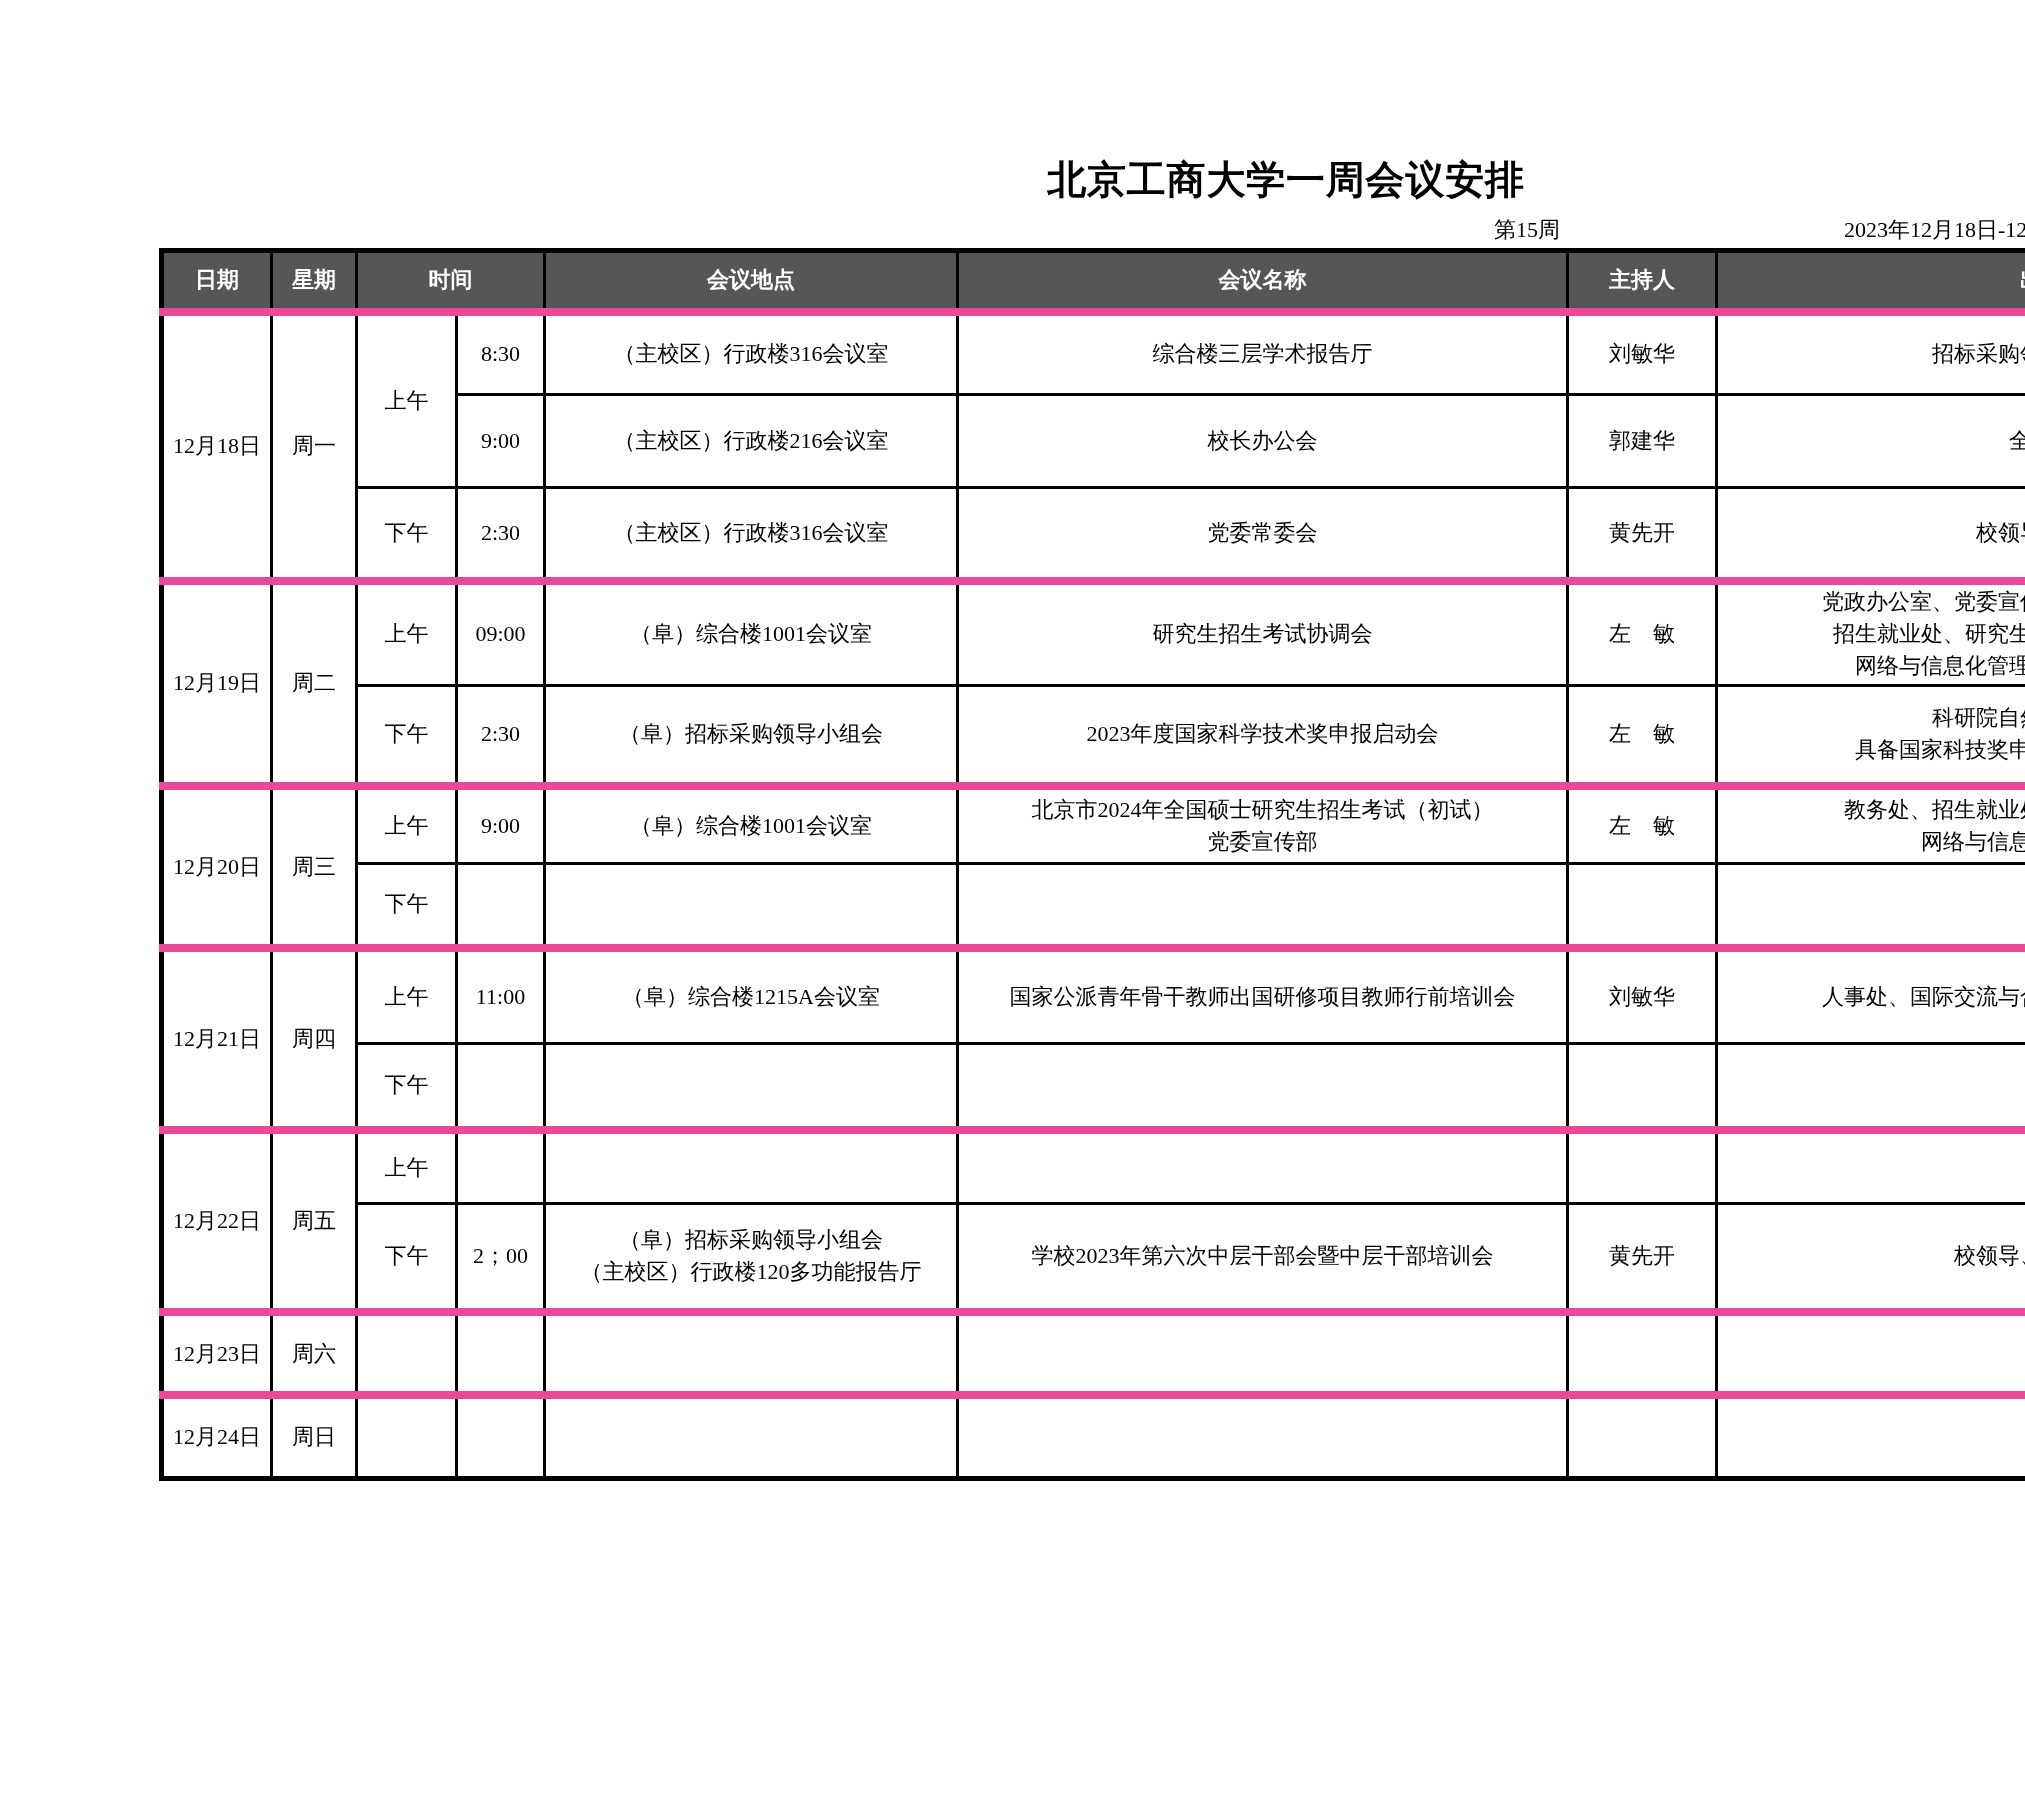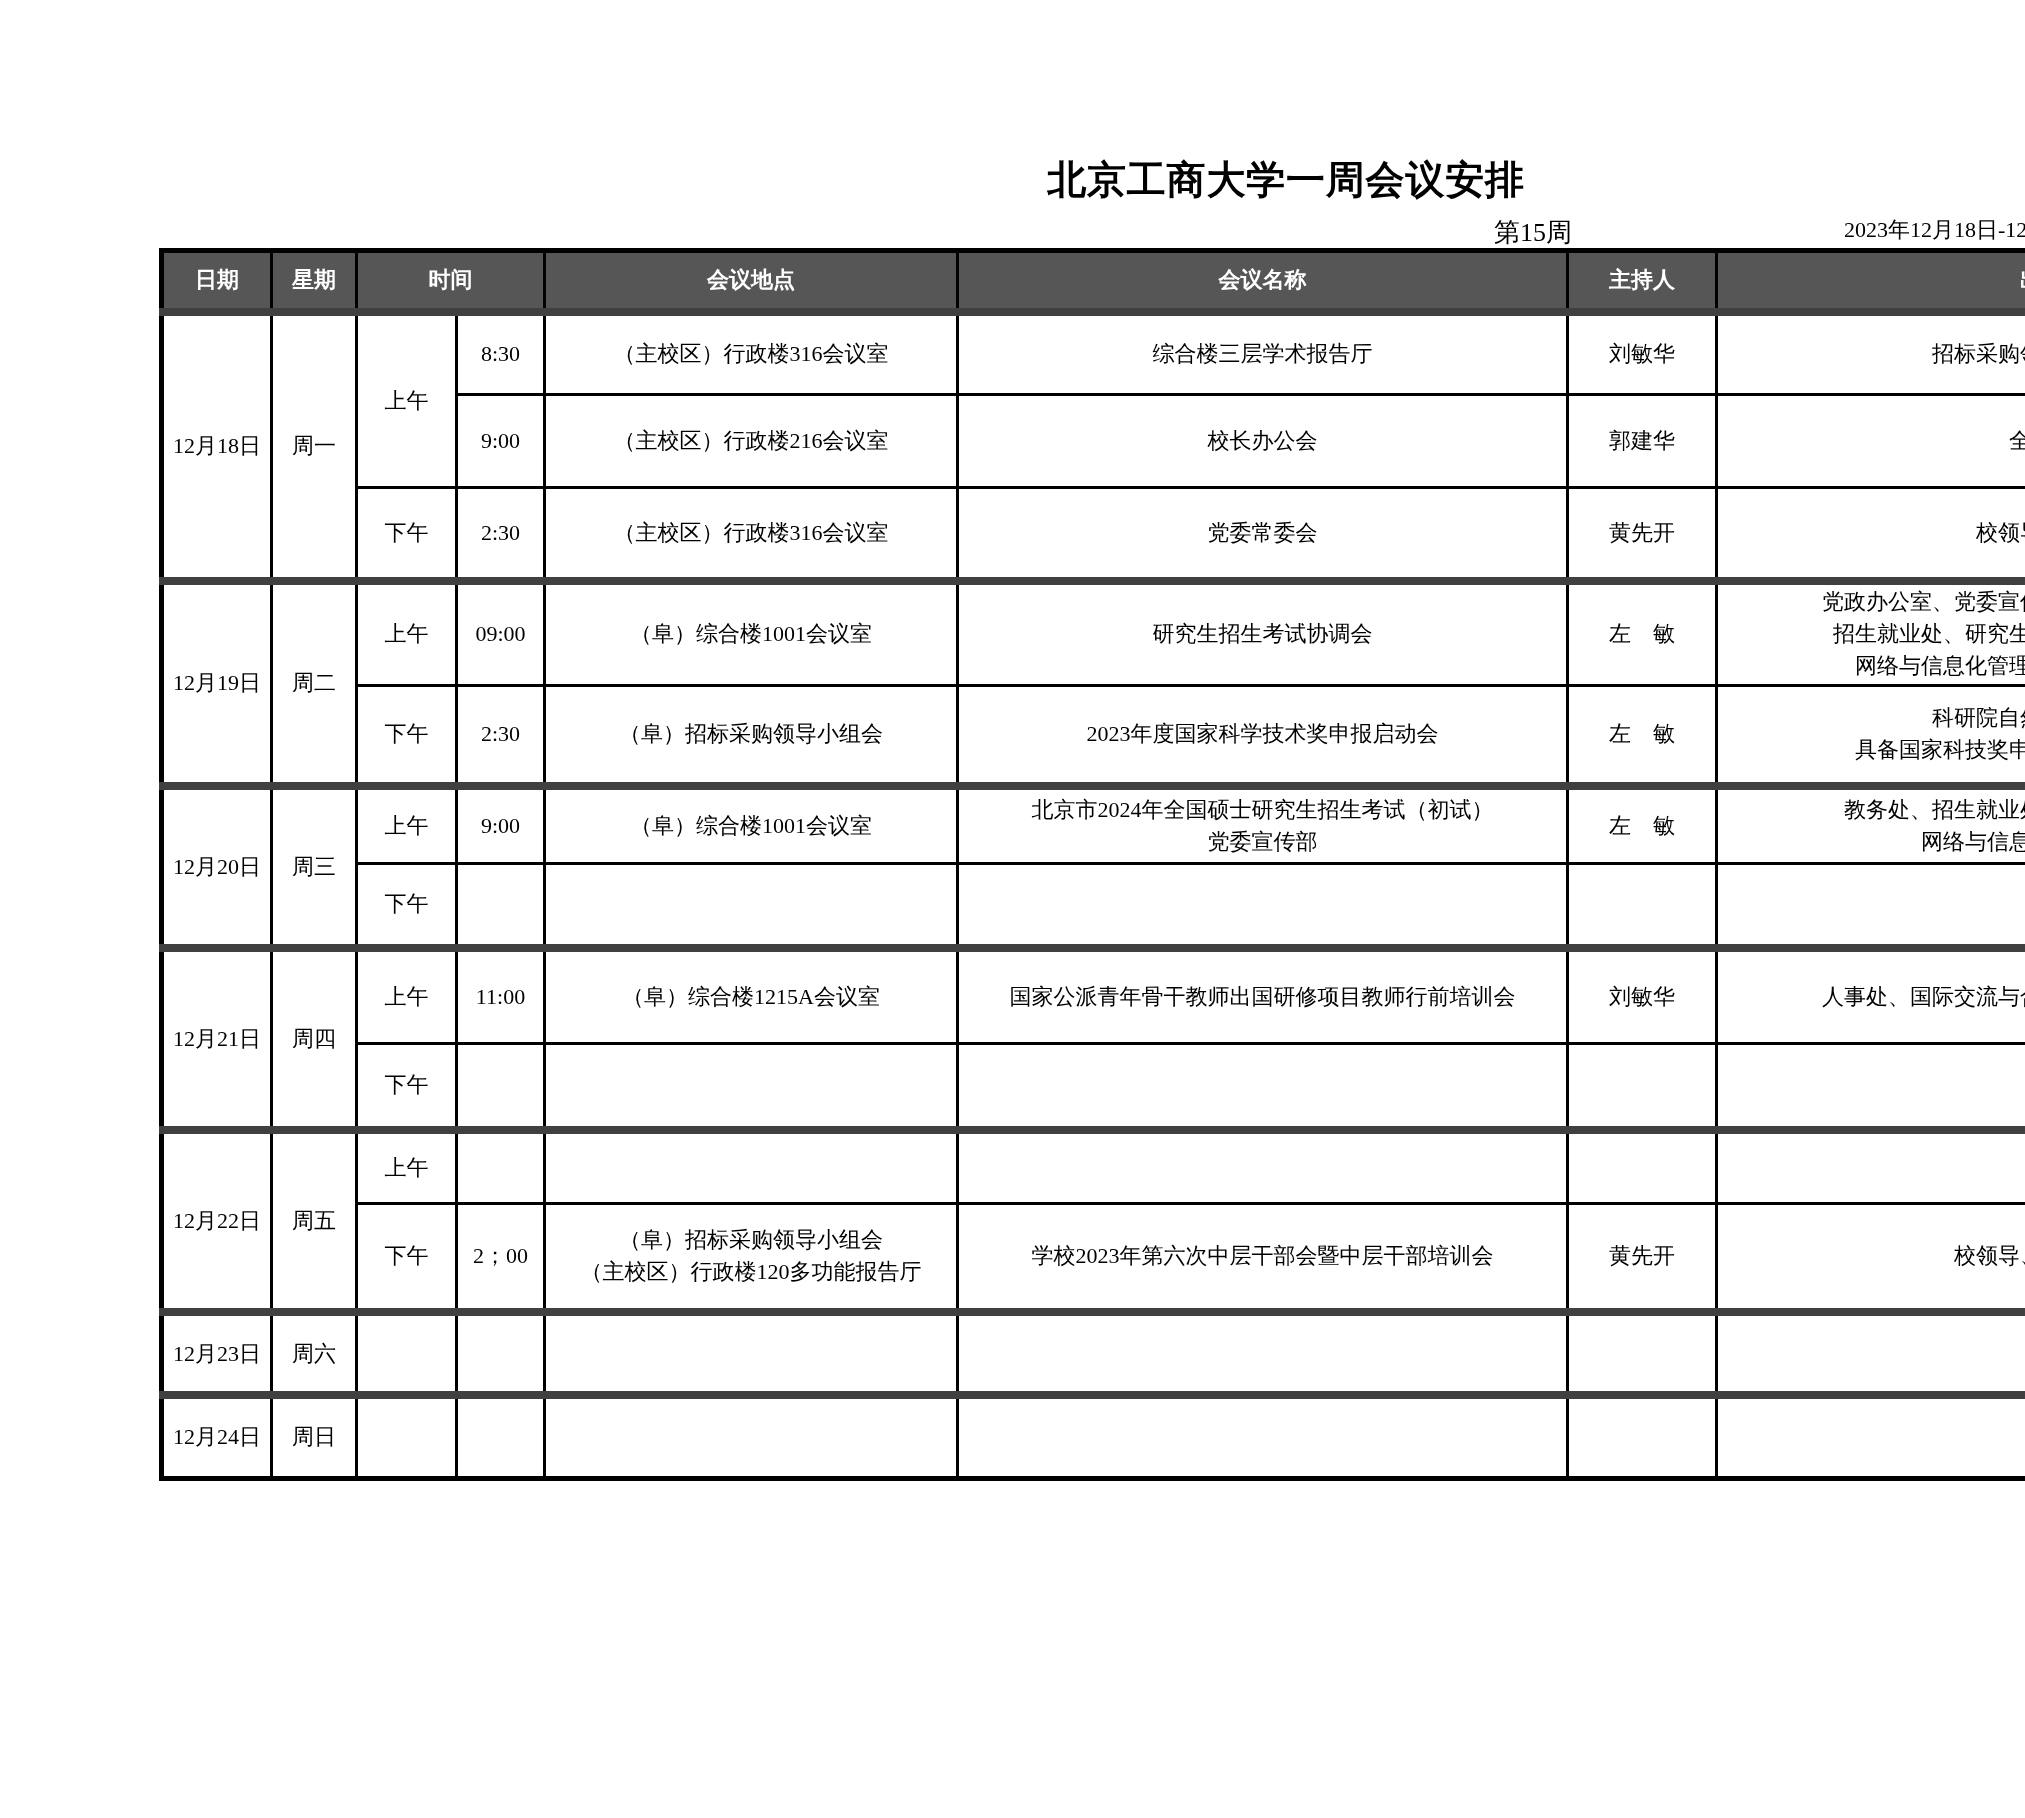--- a/index.html
+++ b/index.html
@@ -20,21 +20,21 @@
     margin:0;
     text-align:center;
     font-size:39px;
     font-weight:bold;
     letter-spacing:0.8px;
   }
   .subtitle-week{
     position:absolute;
     top:215px;
     left:1494px;
-    font-size:26px;
+    font-size:22px;
   }
   .subtitle-range{
     position:absolute;
     top:215px;
     left:1844px;
     font-size:22px;
   }
   table.schedule{
     position:absolute;
     left:159px;
@@ -54,21 +54,21 @@
     overflow:hidden;
     line-height:1.45;
   }
   thead tr{height:61px;}
   thead th{
     background:#565656;
     color:#ffffff;
     font-weight:bold;
     border-bottom:8px solid #000;
   }
-  tbody tr.day-start > td{border-top:8px solid #404040;}
+  tbody tr.day-start > td{border-top:8px solid #ec4899;}
   tbody tr:nth-child(1){height:83px;}
   tbody tr:nth-child(2){height:93px;}
   tbody tr:nth-child(3){height:93px;}
   tbody tr:nth-child(4){height:95px;}
   tbody tr:nth-child(5){height:101px;}
   tbody tr:nth-child(6){height:77px;}
   tbody tr:nth-child(7){height:85px;}
   tbody tr:nth-child(8){height:95px;}
   tbody tr:nth-child(9){height:87px;}
   tbody tr:nth-child(10){height:73px;}

